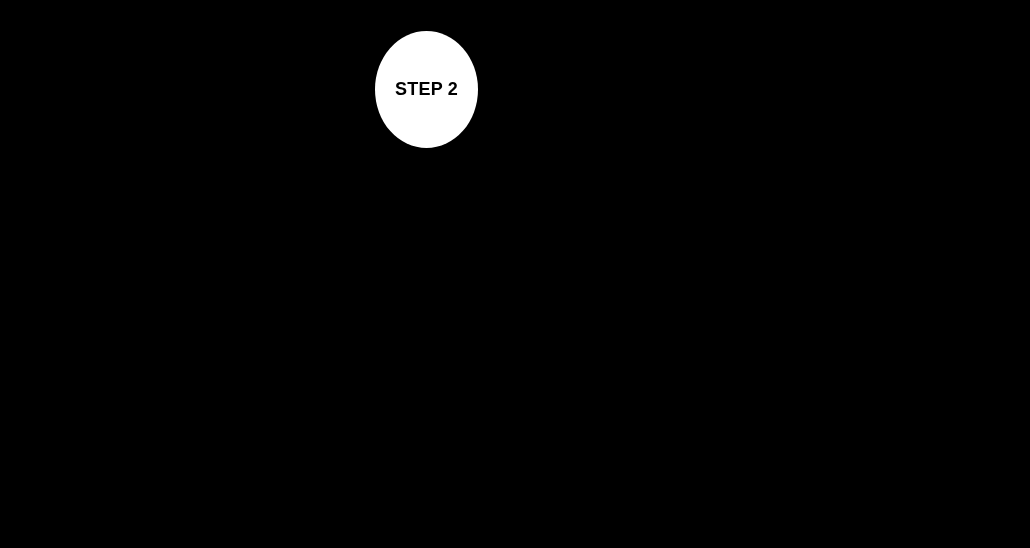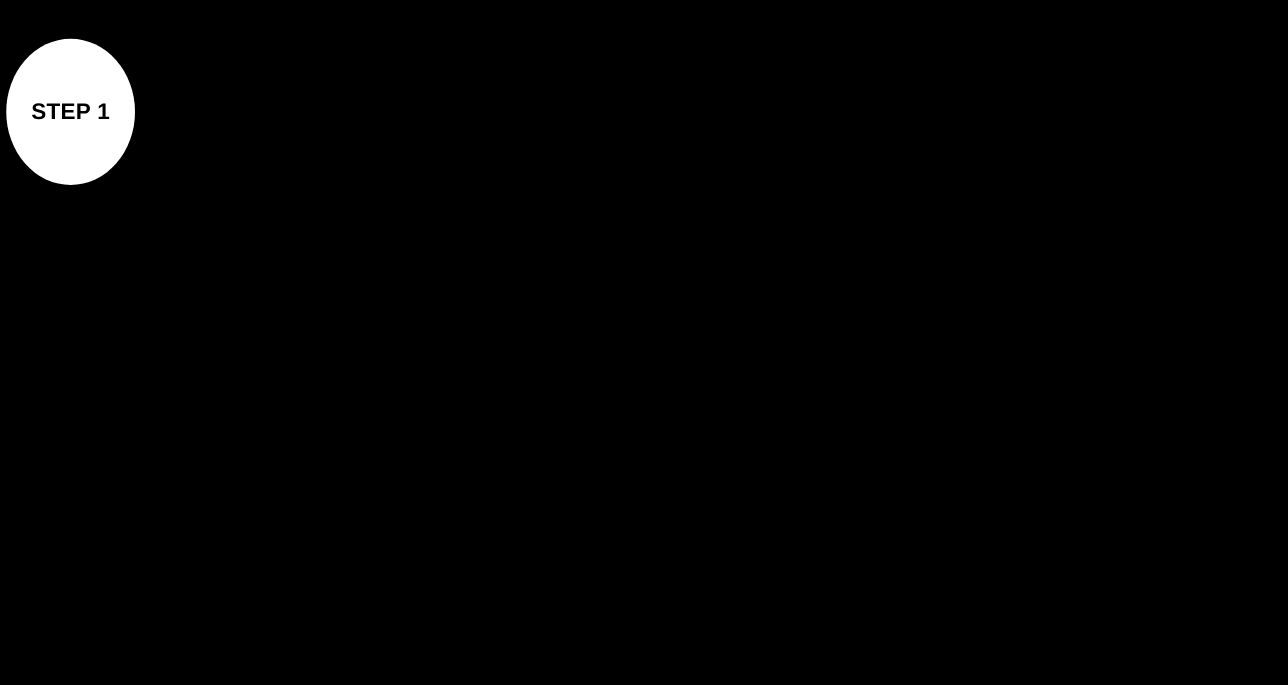--- a/index.html
+++ b/index.html
@@ -40,19 +40,19 @@
   
   #node-0 { left: 5px;   top: 31px; width: 103px; height: 117px; }
   #node-1 { left: 375px; top: 31px; width: 103px; height: 117px; }
   #node-2 { left: 699px; top: 31px; width: 103px; height: 117px; }
 </style>
 </head>
 <body>
 
 <div id="canvas">
 
-  <div class="step-node" id="node-0">
-    <span class="step-label">STEP 1</span>
+
+  <div class="step-node" id="node-1">
+    <span class="step-label">STEP 2</span>
   </div>
-
 
 
 </div>
 
 </body></html>

